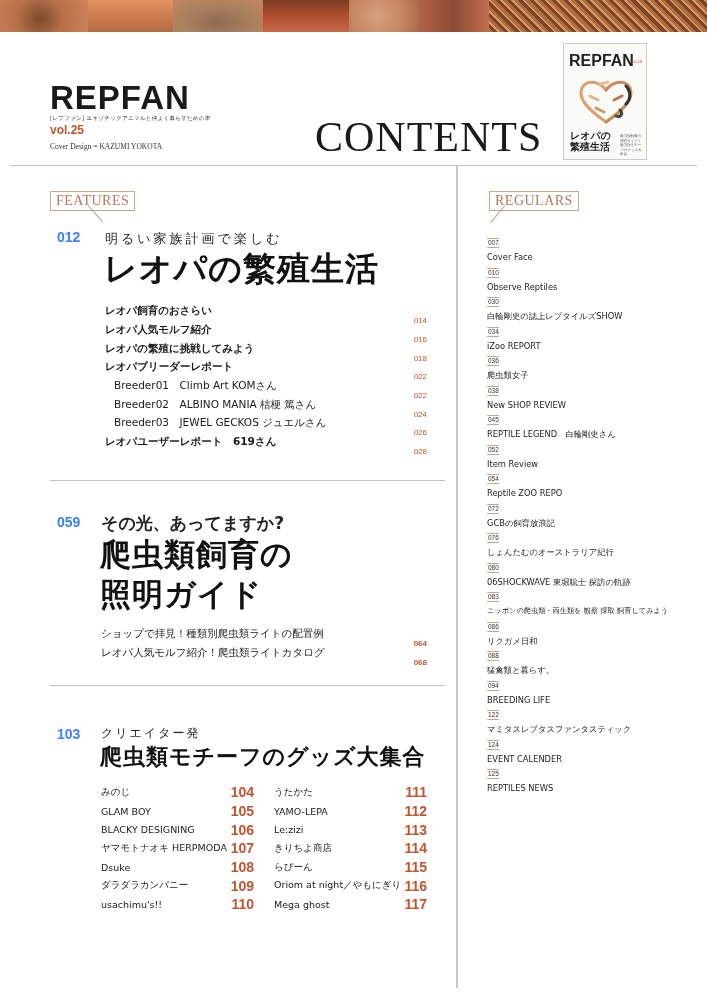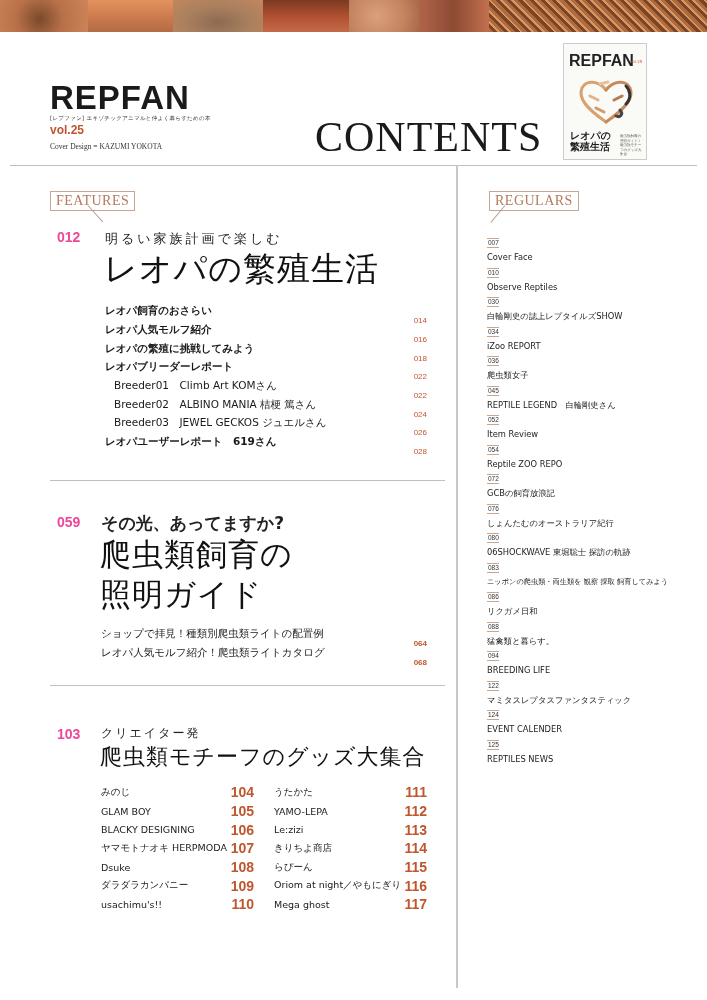--- a/index.html
+++ b/index.html
@@ -29,23 +29,23 @@
   .thumb-vol { position: absolute; left: 66px; top: 15px; font-size: 4px; color: #c0562f; }
   .thumb-heart { position: absolute; left: 12px; top: 32px; width: 60px; height: 50px; }
   .thumb-title { position: absolute; left: 6px; top: 86px; font-size: 10px; font-weight: bold; line-height: 11px; color: #222; }
   .thumb-side { position: absolute; left: 56px; top: 90px; font-size: 3.5px; color: #555; line-height: 4.5px; width: 24px; }
   .hline-top { position: absolute; left: 10px; top: 165px; width: 687px; height: 1px; background: #bfbfbf; }
   .vline { position: absolute; left: 456px; top: 165px; width: 2px; height: 823px; background: #c8c8c8; }
   .tag {
     position: absolute; border: 1px solid #c9a58f; color: #b37a5b; font-family: "Liberation Serif", serif; font-size: 14px; letter-spacing: 0.5px; padding: 1px 5px; background: #fff;
   }
   .tag-line { position: absolute; height: 1px; background: #b8a090; transform-origin: left center; }
-  .sec-num { position: absolute; font-family: "Liberation Sans", sans-serif; font-weight: bold; font-size: 14px; color: #ec4899; }
+  .sec-num { position: absolute; font-family: "Liberation Sans", sans-serif; font-weight: bold; font-size: 14px; color: #3b82f6; }
   .kicker { position: absolute; font-size: 13px; letter-spacing: 3px; color: #222; }
-  .big-title { position: absolute; font-weight: normal; font-size: 31px; letter-spacing: 1px; color: #111; line-height: 38px; }
+  .big-title { position: absolute; font-weight: bold; font-size: 31px; letter-spacing: 1px; color: #111; line-height: 38px; }
   .toc-list { position: absolute; left: 105px; width: 322px; }
   .toc-row { display: flex; justify-content: space-between; align-items: center; height: 18.7px; }
   .toc-row .t { font-size: 10.5px; font-weight: bold; color: #1a1a1a; }
   .toc-row.sub .t { font-weight: normal; padding-left: 9px; font-size: 10.5px; }
   .toc-row .p { font-size: 8px; color: #c0562f; font-family: "Liberation Sans", sans-serif; margin-top: 19px; }
   .hline-mid { position: absolute; left: 50px; width: 395px; height: 1px; background: #c0c0c0; }
   .goods { position: absolute; left: 101px; top: 783px; width: 326px; display: flex; justify-content: space-between; }
   .goods-col { width: 153px; }
   .goods-row { display: flex; justify-content: space-between; align-items: center; height: 18.7px; }
   .goods-row .t { font-size: 9.5px; color: #1a1a1a; }
@@ -237,20 +237,21 @@
 
 <div class="tag" style="left:489px;top:191px;">REGULARS</div>
 <div class="tag-line" style="left:505px;top:205px;width:22px;transform:rotate(130deg);"></div>
 
 <div class="reg-list">
   <div class="reg-item"><div class="reg-num">007</div><div class="reg-title">Cover Face</div></div>
   <div class="reg-item"><div class="reg-num">010</div><div class="reg-title">Observe Reptiles</div></div>
   <div class="reg-item"><div class="reg-num">030</div><div class="reg-title">白輪剛史の誌上レプタイルズSHOW</div></div>
   <div class="reg-item"><div class="reg-num">034</div><div class="reg-title">iZoo REPORT</div></div>
   <div class="reg-item"><div class="reg-num">036</div><div class="reg-title">爬虫類女子</div></div>
+  <div class="reg-item"><div class="reg-num">038</div><div class="reg-title">New SHOP REVIEW</div></div>
   <div class="reg-item"><div class="reg-num">045</div><div class="reg-title">REPTILE LEGEND　白輪剛史さん</div></div>
   <div class="reg-item"><div class="reg-num">052</div><div class="reg-title">Item Review</div></div>
   <div class="reg-item"><div class="reg-num">054</div><div class="reg-title">Reptile ZOO REPO</div></div>
   <div class="reg-item"><div class="reg-num">072</div><div class="reg-title">GCBの飼育放浪記</div></div>
   <div class="reg-item"><div class="reg-num">076</div><div class="reg-title">しょんたむのオーストラリア紀行</div></div>
   <div class="reg-item"><div class="reg-num">080</div><div class="reg-title">06SHOCKWAVE 東堀聡士 探訪の軌跡</div></div>
   <div class="reg-item"><div class="reg-num">083</div><div class="reg-title" style="font-size:7.2px;">ニッポンの爬虫類・両生類を 観察 採取 飼育してみよう</div></div>
   <div class="reg-item"><div class="reg-num">086</div><div class="reg-title">リクガメ日和</div></div>
   <div class="reg-item"><div class="reg-num">088</div><div class="reg-title">猛禽類と暮らす。</div></div>
   <div class="reg-item"><div class="reg-num">094</div><div class="reg-title">BREEDING LIFE</div></div>

